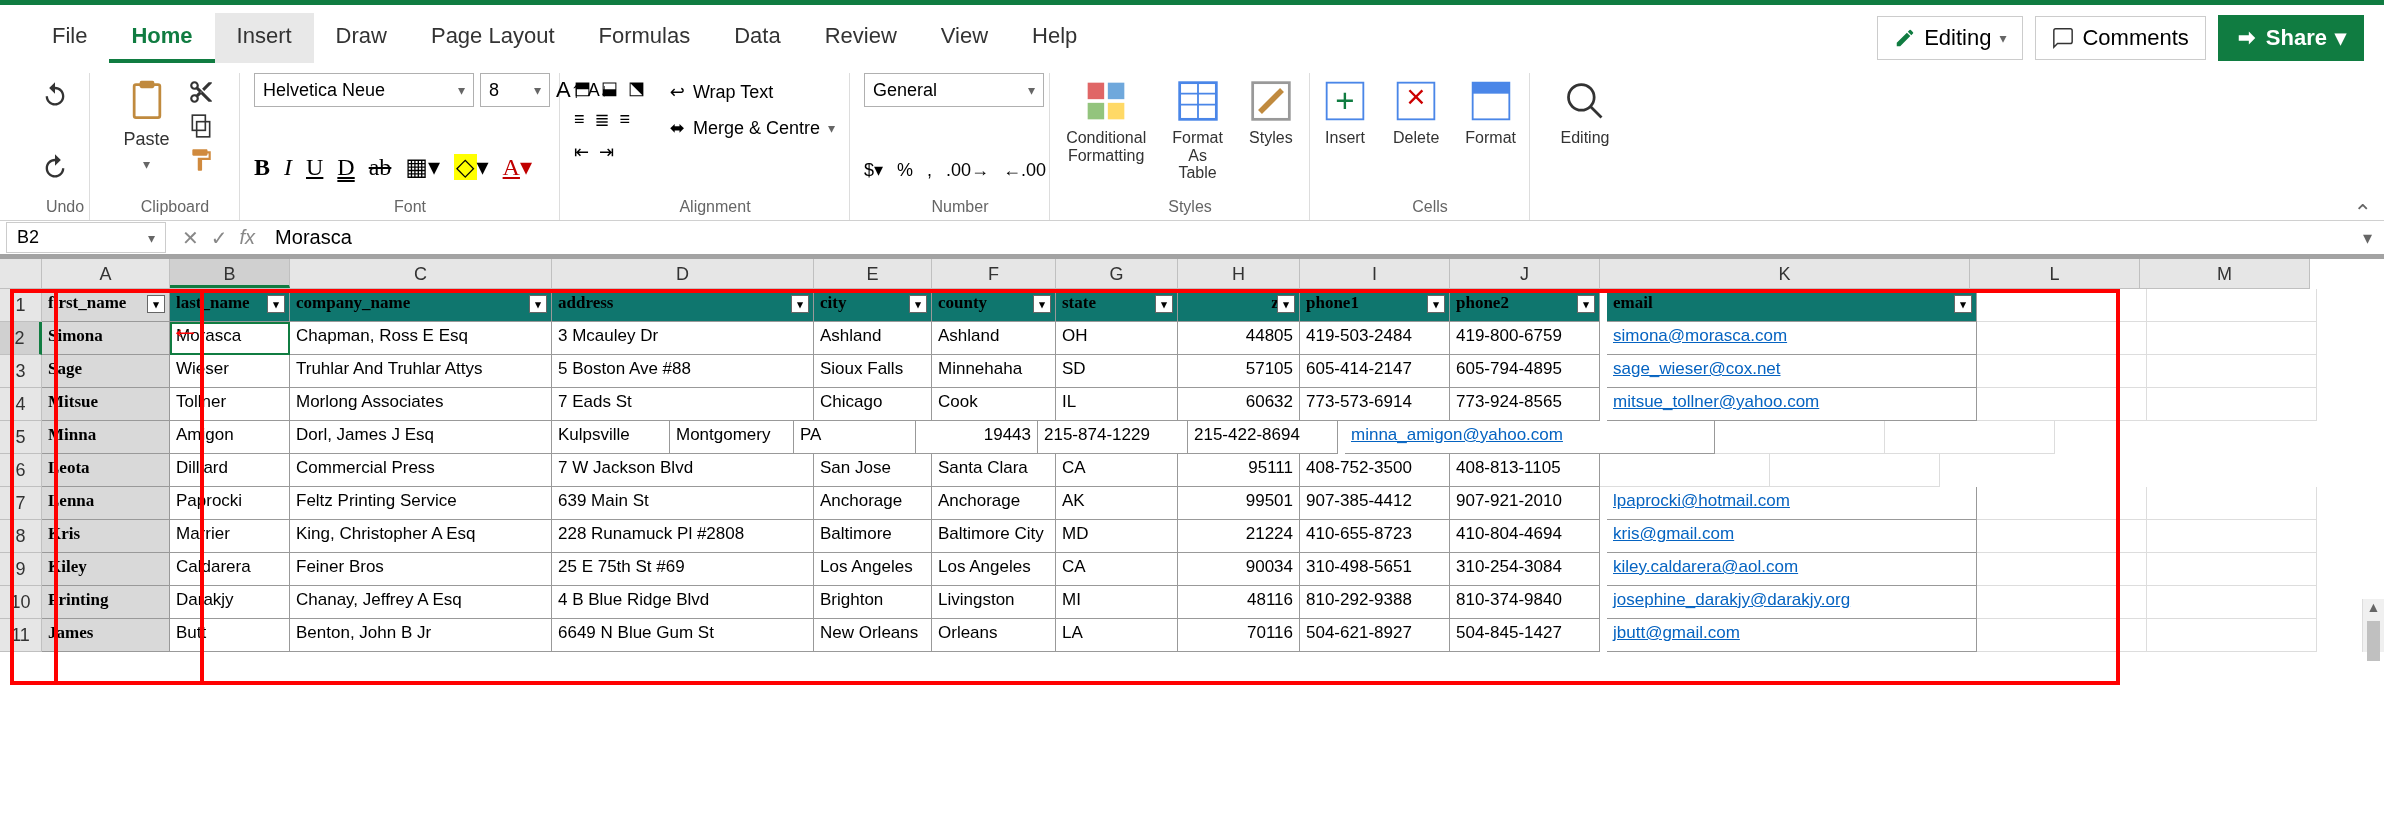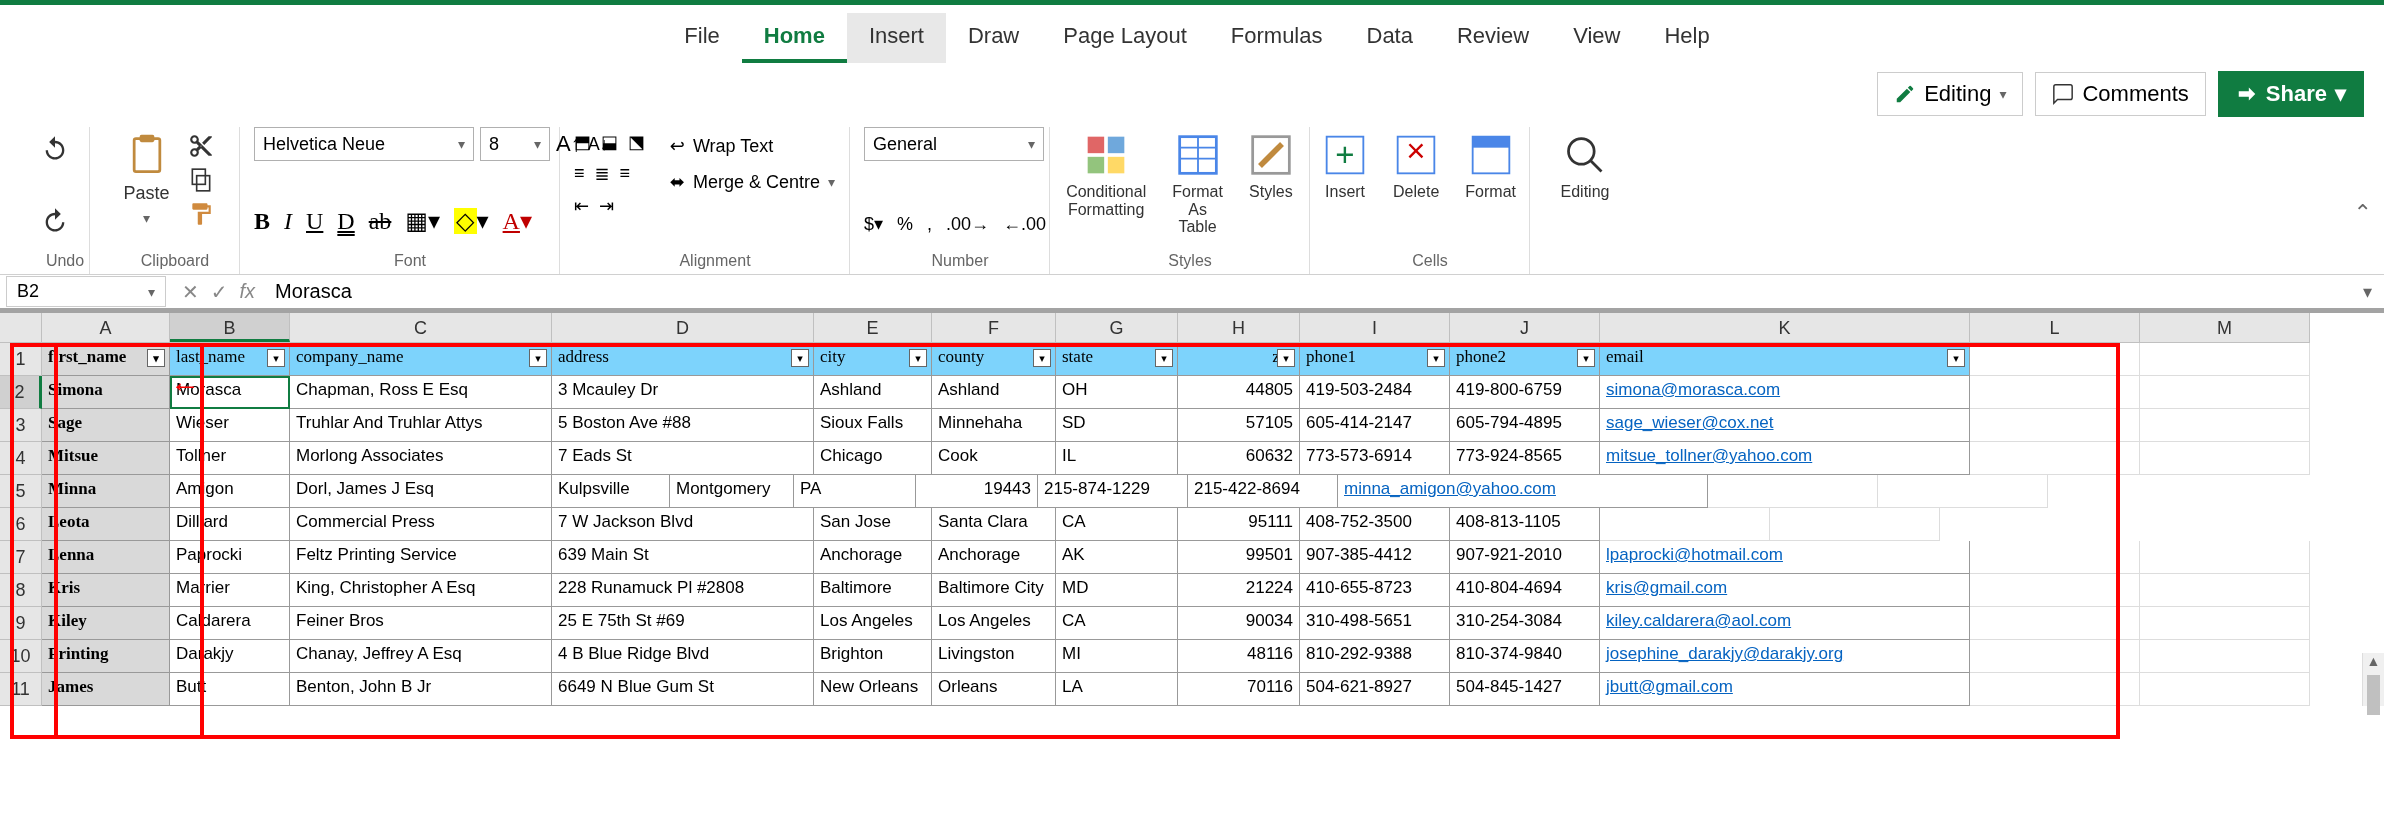--- a/index.html
+++ b/index.html
@@ -2,21 +2,21 @@
 <html><head>
 <meta charset="utf-8">
 <style>
 * { box-sizing: border-box; margin: 0; padding: 0; }
 body { font-family: "Segoe UI", Arial, sans-serif; font-size: 18px; background: #fff; width: 2384px; height: 836px; overflow: hidden; position: relative; }
 
 
 .top-line { height: 5px; background: #107c41; }
 
 
-.menubar { display: flex; align-items: center; padding: 8px 20px 0 30px; gap: 8px; flex-direction: column; }
+.menubar { display: flex; align-items: center; padding: 8px 20px 0 30px; gap: 8px; }
 .menuitem { padding: 10px 22px; color: #333; cursor: pointer; font-size: 22px; }
 .menuitem.active { border-bottom: 4px solid #107c41; color: #107c41; font-weight: 600; background: #fff; }
 .menuitem.hover { background: #e8e8e8; }
 .rightgroup { margin-left: auto; display: flex; gap: 12px; align-items: center; }
 .edit-mode { border: 1px solid #ccc; padding: 8px 16px; display: flex; align-items: center; gap: 8px; font-size: 22px; }
 .comments-btn { border: 1px solid #ccc; padding: 8px 16px; display: flex; align-items: center; gap: 8px; font-size: 22px; }
 .share-btn { background: #107c41; color: #fff; padding: 10px 18px; display: flex; align-items: center; gap: 8px; font-size: 22px; font-weight: 600; }
 
 
 .ribbon { display: flex; padding: 10px 20px 0 20px; border-bottom: 1px solid #d0d0d0; height: 158px; }
@@ -43,33 +43,33 @@
 .grid-wrap { position: relative; }
 .colheaders { display: flex; height: 30px; background: #e6e6e6; border-bottom: 1px solid #c0c0c0; margin-left: 42px; }
 .rowhdr-col { width: 42px; background: #e6e6e6; }
 .colhdr { border-right: 1px solid #c0c0c0; text-align: center; font-size: 18px; color: #333; line-height: 30px; background: #e6e6e6; }
 .colhdr.sel { background: #d0d0d0; border-bottom: 3px solid #107c41; }
 .body-rows { }
 .row { display: flex; height: 33px; }
 .rowhdr { width: 42px; text-align: center; background: #e6e6e6; border-right: 1px solid #c0c0c0; border-bottom: 1px solid #c0c0c0; line-height: 33px; font-size: 18px; color: #333; }
 .rowhdr.sel { background: #d0d0d0; border-right: 3px solid #107c41; }
 .cell { border-right: 1px solid #999; border-bottom: 1px solid #999; padding: 4px 6px; font-size: 17px; overflow: hidden; white-space: nowrap; position: relative; font-family: "Helvetica Neue", Arial, sans-serif; }
-.hdrcell { background: #7dd3fc; font-weight: normal; font-family: "Times New Roman", serif; font-size: 17px; }
+.hdrcell { background: #0f766e; font-weight: bold; font-family: "Times New Roman", serif; font-size: 17px; }
 .hdrcell .filter { position: absolute; right: 4px; top: 6px; width: 18px; height: 18px; border: 1px solid #666; background: #fff; display: flex; align-items: center; justify-content: center; font-size: 11px; }
 .col-A { width: 128px; font-weight: bold; background: #d9d9d9; font-family: "Times New Roman", serif; }
 .col-B { width: 120px; }
 .col-C { width: 262px; }
 .col-D { width: 262px; }
 .col-E { width: 118px; }
 .col-F { width: 124px; }
 .col-G { width: 122px; }
 .col-H { width: 122px; text-align: right; }
 .col-I { width: 150px; }
 .col-J { width: 150px; }
-.col-K { width: 370px; }
+.col-K { width: 370px; margin-left: 7px; }
 .col-L { width: 170px; border-right: 1px solid #ddd; }
 .col-M { width: 170px; border-right: 1px solid #ddd; }
 .link { color: #0563c1; text-decoration: underline; }
 .selcell { outline: 2px solid #107c41; outline-offset: -2px; }
 
 
 .red-box { position: absolute; border: 4px solid red; pointer-events: none; }
 .red-arrow { position: absolute; color: red; font-size: 30px; font-weight: bold; }
 
 .scrollbar-v { position: absolute; right: 0; top: 340px; width: 22px; bottom: 0; background: #f0f0f0; border-left: 1px solid #ddd; }

